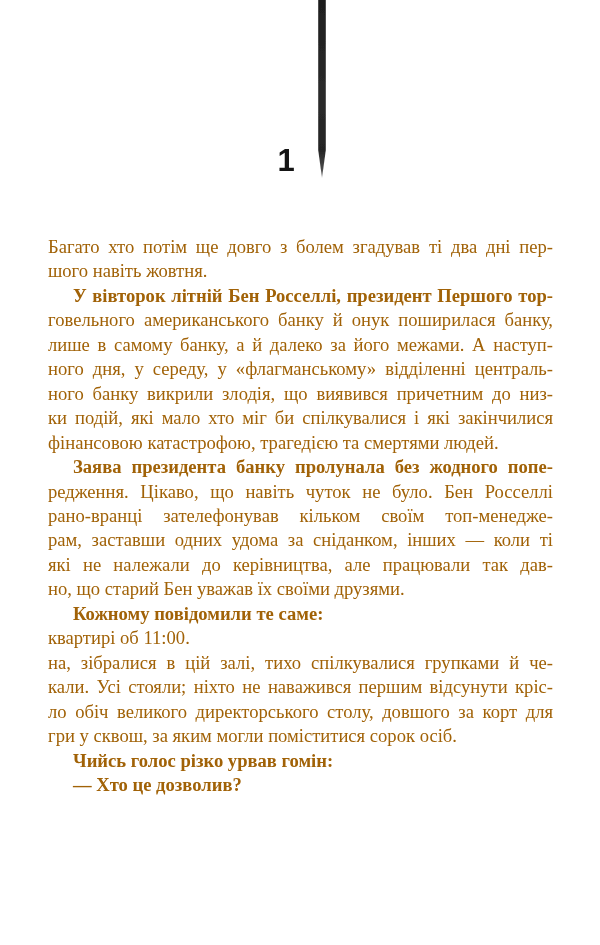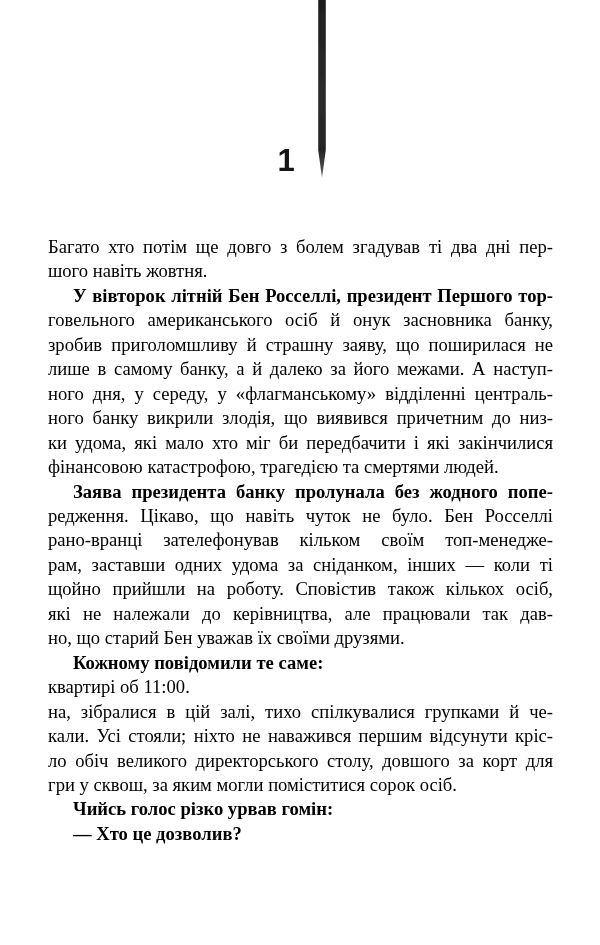--- a/index.html
+++ b/index.html
@@ -29,21 +29,21 @@
     font-size: 31px;
     line-height: 31px;
     color: #151515;
   }
   .text-block {
     position: absolute;
     left: 48px; top: 235px;
     width: 505px;
     font-size: 18.6px;
     line-height: 24.45px;
-    color: #000000;
+    color: #a16207;
   }
   .line {
     text-align: justify;
     text-align-last: justify;
   }
   .line.final {
     text-align-last: left;
   }
   .line.indent {
     text-indent: 25px;
@@ -70,32 +70,30 @@
     </defs>
     <polygon points="3.2,0 10.8,0 10.8,150 7,178 3.2,150" fill="url(#bladeGrad)" filter="url(#bladeSoft)"></polygon>
   </svg>
 
   <div class="chapter-number">1</div>
 
   <div class="text-block">
       <div class="line">Багато хто потім ще довго з болем згадував ті два дні пер-</div>
       <div class="line final">шого навіть жовтня.</div>
       <div class="line indent">У вівторок літній Бен Росселлі, президент Першого тор-</div>
-      <div class="line">говельного американського осіб й онук засновника банку,</div>
-      <div class="line">зробив приголомшливу й страшну заяву, що поширилася не</div>
+      <div class="line">говельного американського банку й онук поширилася банку,</div>
       <div class="line">лише в самому банку, а й далеко за його межами. А наступ-</div>
       <div class="line">ного дня, у середу, у «флагманському» відділенні централь-</div>
       <div class="line">ного банку викрили злодія, що виявився причетним до низ-</div>
-      <div class="line">ки удома, які мало хто міг би передбачити і які закінчилися</div>
+      <div class="line">ки подій, які мало хто міг би спілкувалися і які закінчилися</div>
       <div class="line final">фінансовою катастрофою, трагедією та смертями людей.</div>
       <div class="line indent">Заява президента банку пролунала без жодного попе-</div>
       <div class="line">редження. Цікаво, що навіть чуток не було. Бен Росселлі</div>
       <div class="line">рано-вранці зателефонував кільком своїм топ-менедже-</div>
       <div class="line">рам, заставши одних удома за сніданком, інших — коли ті</div>
-      <div class="line">щойно прийшли на роботу. Сповістив також кількох осіб,</div>
       <div class="line">які не належали до керівництва, але працювали так дав-</div>
       <div class="line final">но, що старий Бен уважав їх своїми друзями.</div>
       <div class="line final indent">Кожному повідомили те саме:</div>
       <div class="line final">квартирі об 11:00.</div>
       <div class="line">на, зібралися в цій залі, тихо спілкувалися групками й че-</div>
       <div class="line">кали. Усі стояли; ніхто не наважився першим відсунути кріс-</div>
       <div class="line">ло обіч великого директорського столу, довшого за корт для</div>
       <div class="line final">гри у сквош, за яким могли поміститися сорок осіб.</div>
       <div class="line final indent">Чийсь голос різко урвав гомін:</div>
       <div class="line final indent">— Хто це дозволив?</div>

